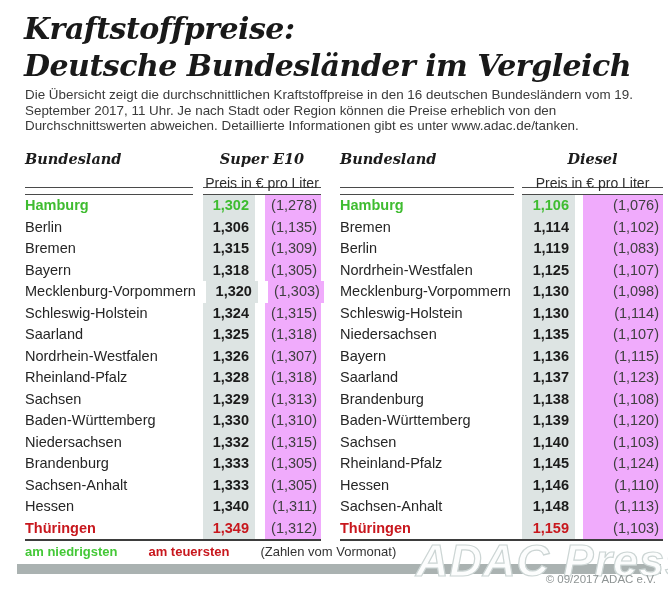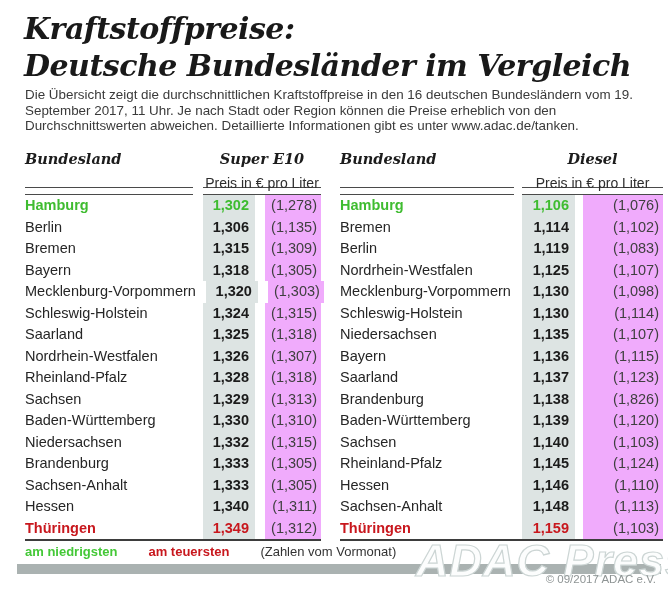--- a/index.html
+++ b/index.html
@@ -212,21 +212,21 @@
           <span class="prev">(1,115)</span>
         </div>
         <div class="grid trow">
           <span class="land">Saarland</span>
           <span class="price">1,137</span>
           <span class="prev">(1,123)</span>
         </div>
         <div class="grid trow">
           <span class="land">Brandenburg</span>
           <span class="price">1,138</span>
-          <span class="prev">(1,826)</span>
+          <span class="prev">(1,108)</span>
         </div>
         <div class="grid trow">
           <span class="land">Baden-Württemberg</span>
           <span class="price">1,139</span>
           <span class="prev">(1,120)</span>
         </div>
         <div class="grid trow">
           <span class="land">Sachsen</span>
           <span class="price">1,140</span>
           <span class="prev">(1,103)</span>

